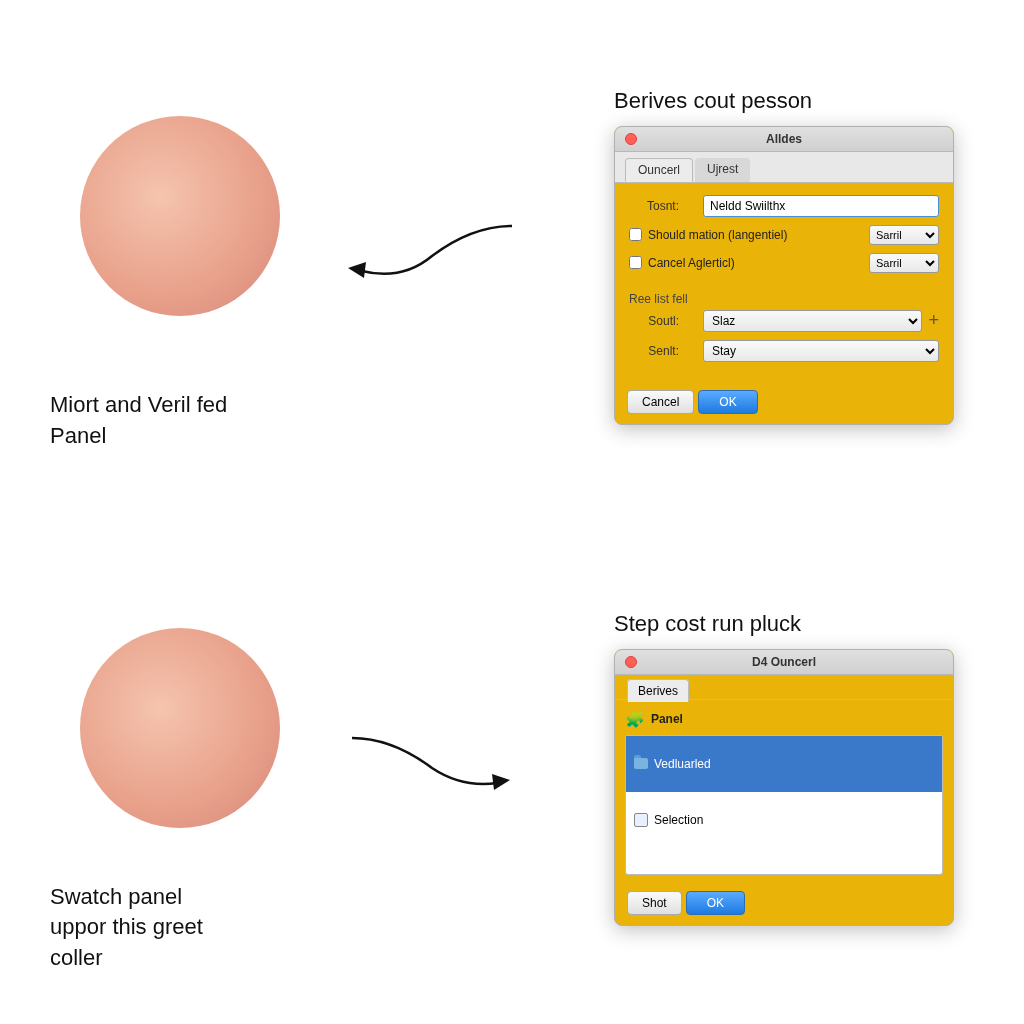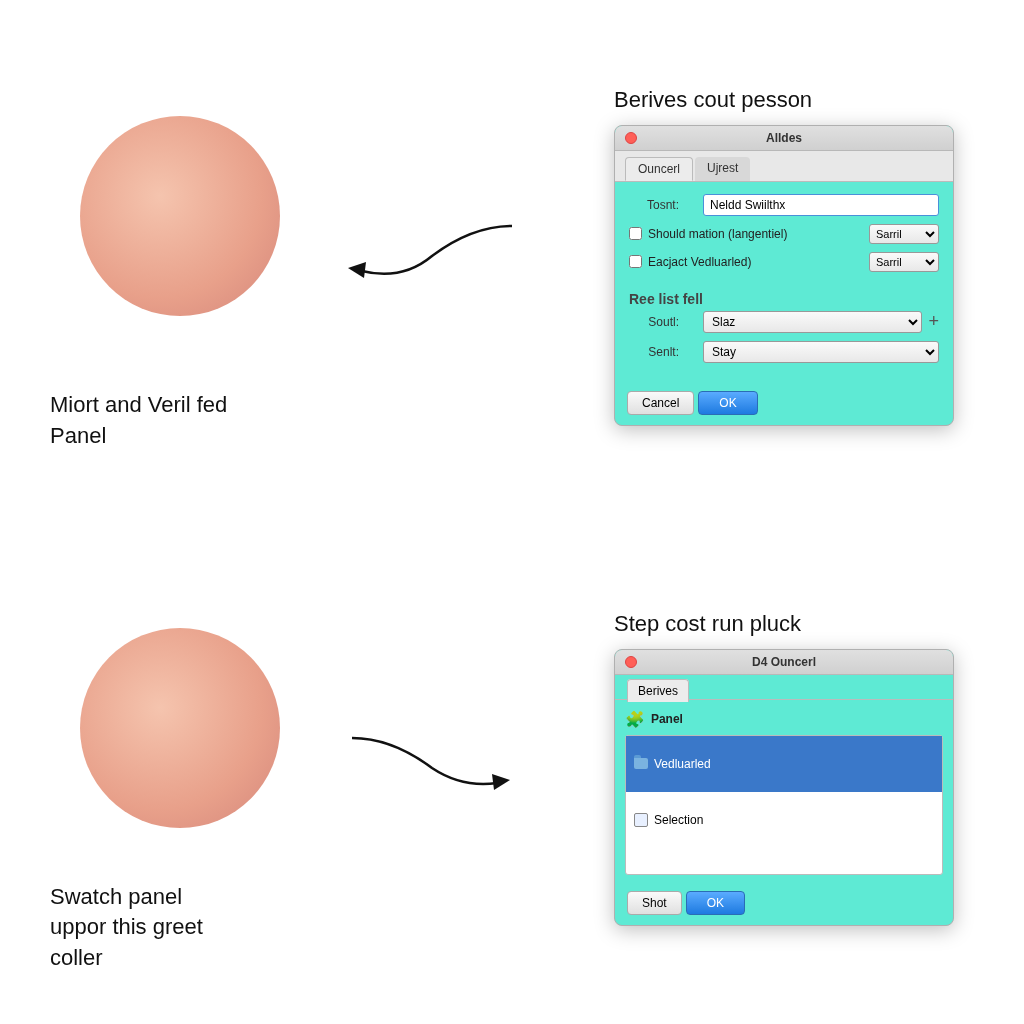--- a/index.html
+++ b/index.html
@@ -72,21 +72,21 @@
     .panel-heading {
       font-size: 22px;
       font-weight: 500;
       color: #111;
       margin-bottom: 12px;
     }
 
     
     .dialog {
       width: 340px;
-      background: #5eead4;
+      background: #eab308;
       border-radius: 8px;
       border: 1px solid #b0b0b0;
       box-shadow: 0 4px 20px rgba(0,0,0,0.25);
       overflow: hidden;
     }
 
     .dialog-titlebar {
       background: linear-gradient(to bottom, #e0e0e0, #d0d0d0);
       border-bottom: 1px solid #b8b8b8;
       padding: 6px 10px;
@@ -189,25 +189,24 @@
       width: 70px;
       height: 20px;
       font-size: 11px;
       border: 1px solid #999;
       border-radius: 3px;
       background: linear-gradient(to bottom, #fafafa, #e8e8e8);
       padding: 0 2px;
     }
 
     .group-label {
-      font-size: 14px;
+      font-size: 12px;
       color: #444;
       margin-bottom: 4px;
       margin-top: 19px;
-      font-weight: bold;
     }
 
     .select-full {
       width: 100%;
       height: 22px;
       font-size: 12px;
       border: 1px solid #999;
       border-radius: 3px;
       background: linear-gradient(to bottom, #fafafa, #e8e8e8);
       padding: 0 4px;
@@ -388,21 +387,21 @@
           <div class="checkbox-row">
             <input type="checkbox" style="">
             <span class="checkbox-label">Should mation (langentiel)</span>
             <select class="select-small">
               <option>Sarril</option>
             </select>
           </div>
 
           <div class="checkbox-row">
             <input type="checkbox" style="">
-            <span class="checkbox-label">Eacjact Vedluarled)</span>
+            <span class="checkbox-label">Cancel Aglerticl)</span>
             <select class="select-small">
               <option>Sarril</option>
             </select>
           </div>
 
           <div class="group-label">Ree list fell</div>
 
           <div class="select-row">
             <span class="field-label">Soutl:</span>
             <select class="select-full">

